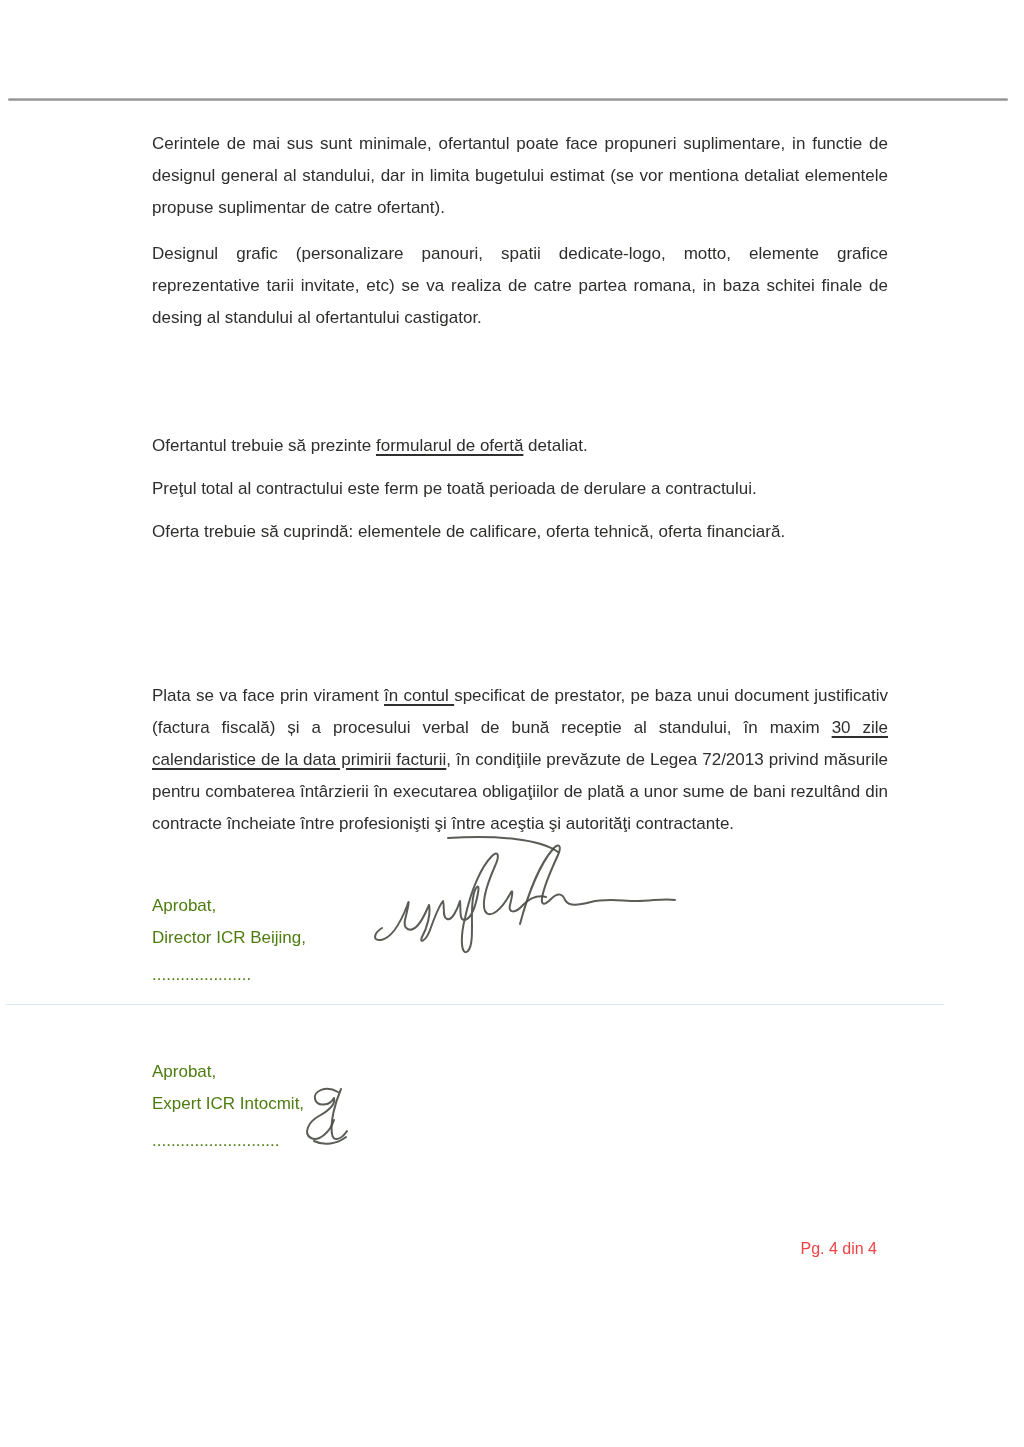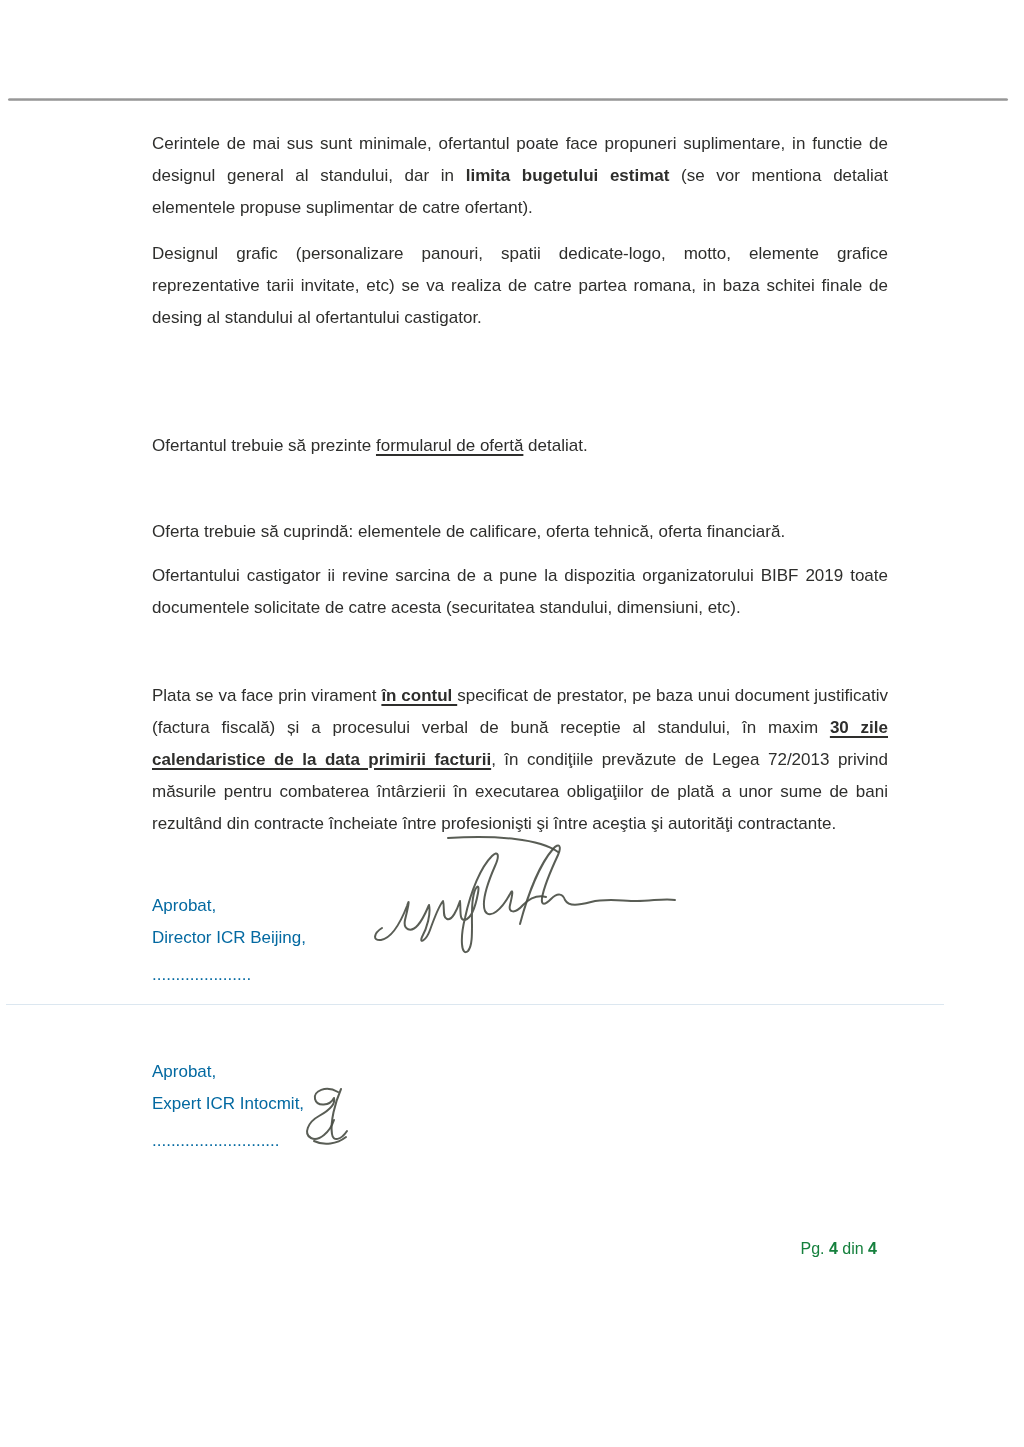--- a/index.html
+++ b/index.html
@@ -27,65 +27,65 @@
   }
   .para{
     position:absolute;
     left:152px;
     width:736px;
     font-size:17px;
     line-height:32px;
     color:#2e2e2c;
   }
   .justify{ text-align:justify; }
-  .b{ font-weight:bold; }
+  .b{ font-weight:normal; }
   .u{ text-decoration:underline; text-underline-offset:3px; text-decoration-thickness:1.5px; }
   .sig-block{
     position:absolute;
     left:152px;
     font-size:17px;
     line-height:32px;
-    color:#0369a1;
+    color:#4d7c0f;
   }
   .dots{ margin-top:5px; font-size:17px; letter-spacing:0; }
   .signature{ position:absolute; }
   .signature path{
     fill:none;
     stroke:#474b43;
     stroke-width:2;
     stroke-linecap:round;
     stroke-linejoin:round;
     opacity:0.9;
   }
   .footer{
     position:absolute;
     top:1240px;
     right:147px;
     font-size:16px;
-    color:#15803d;
+    color:#ef4444;
   }
 </style>
 </head>
 <body>
 
 <div class="page">
 
   <div class="rule-top"></div>
 
   <div class="para justify" style="top:128px"><span>Cerintele de mai sus sunt minimale, ofertantul poate face propuneri suplimentare, in functie de designul general al standului, dar in </span><span class="b">limita bugetului estimat</span><span> (se vor mentiona detaliat elementele propuse suplimentar de catre ofertant).</span></div>
 
   <div class="para justify" style="top:238px"><span>Designul grafic (personalizare panouri, spatii dedicate-logo, motto, elemente grafice reprezentative tarii invitate, etc) se va realiza de catre partea romana, in baza schitei finale de desing al standului al ofertantului castigator.</span></div>
 
 
   <div class="para" style="top:430px"><span>Ofertantul trebuie să prezinte </span><span class="u">formularul de ofertă</span><span> detaliat.</span></div>
 
+  <div class="para" style="top:473px"><span>Preţul total al contractului este ferm pe toată perioada de derulare a contractului.</span></div>
 
   <div class="para" style="top:516px"><span>Oferta trebuie să cuprindă: elementele de calificare, oferta tehnică, oferta financiară.</span></div>
 
-  <div class="para justify" style="top:560px"><span>Ofertantului castigator ii revine sarcina de a pune la dispozitia organizatorului BIBF 2019 toate documentele solicitate de catre acesta (securitatea standului, dimensiuni, etc).</span></div>
 
   <div class="para justify" style="top:680px"><span>Plata se va face prin virament </span><span class="b u">în contul </span><span>specificat de prestator, pe baza unui document justificativ (factura fiscală) și a procesului verbal de bună receptie al standului, în maxim </span><span class="b u">30 zile calendaristice de la data primirii facturii</span><span>, în condiţiile prevăzute de Legea 72/2013 privind măsurile pentru combaterea întârzierii în executarea obligaţiilor de plată a unor sume de bani rezultând din contracte încheiate între profesionişti şi între aceştia şi autorităţi contractante.</span></div>
 
   <svg class="signature" style="left:362px;top:836px" width="316" height="126" viewBox="0 0 316 126">
     <path d="M20,92 C12,97 10,105 19,104 C30,102 38,88 45,70 C49,58 45,76 43,84 C41,94 49,97 56,89 C62,82 65,73 67,69 C69,78 65,92 60,101 C57,108 64,105 68,94 C73,80 77,70 81,65 C83,72 80,81 85,83 C90,85 95,74 98,65 C99,74 97,85 103,84 C110,82 114,68 116,57 C118,46 113,50 111,62 C108,80 113,107 106,115 C99,121 98,102 103,82 C109,54 119,31 130,20 C136,14 138,19 133,30 C126,46 119,65 123,75 C128,84 140,73 148,58 C152,50 150,61 148,69 C146,77 153,78 161,69 C168,62 176,59 184,61"></path>
     <path d="M158,88 C166,58 178,28 191,13 C197,6 200,10 196,19 C189,34 182,50 180,62 C179,70 183,69 189,63 C196,56 201,58 203,64 C207,71 217,69 229,66 C245,62 259,65 275,65 C290,65 303,62 313,64"></path>
     <path d="M196,16 C178,3 136,-1 86,2"></path>
   </svg>
 
   <div class="sig-block" style="top:890px">

